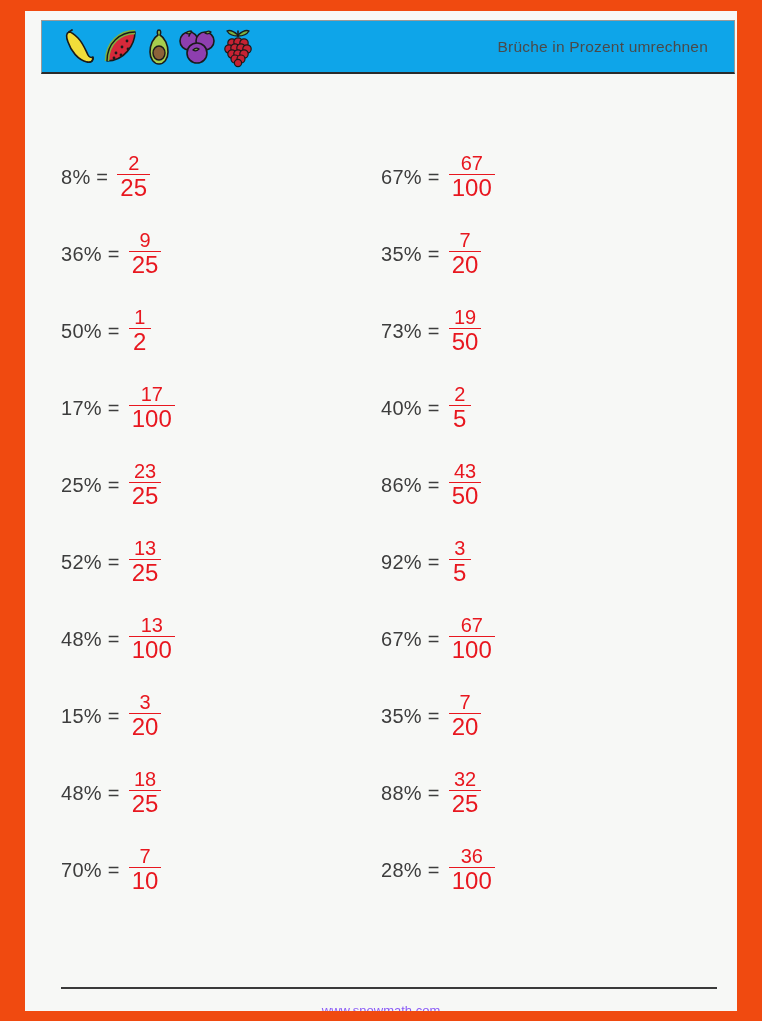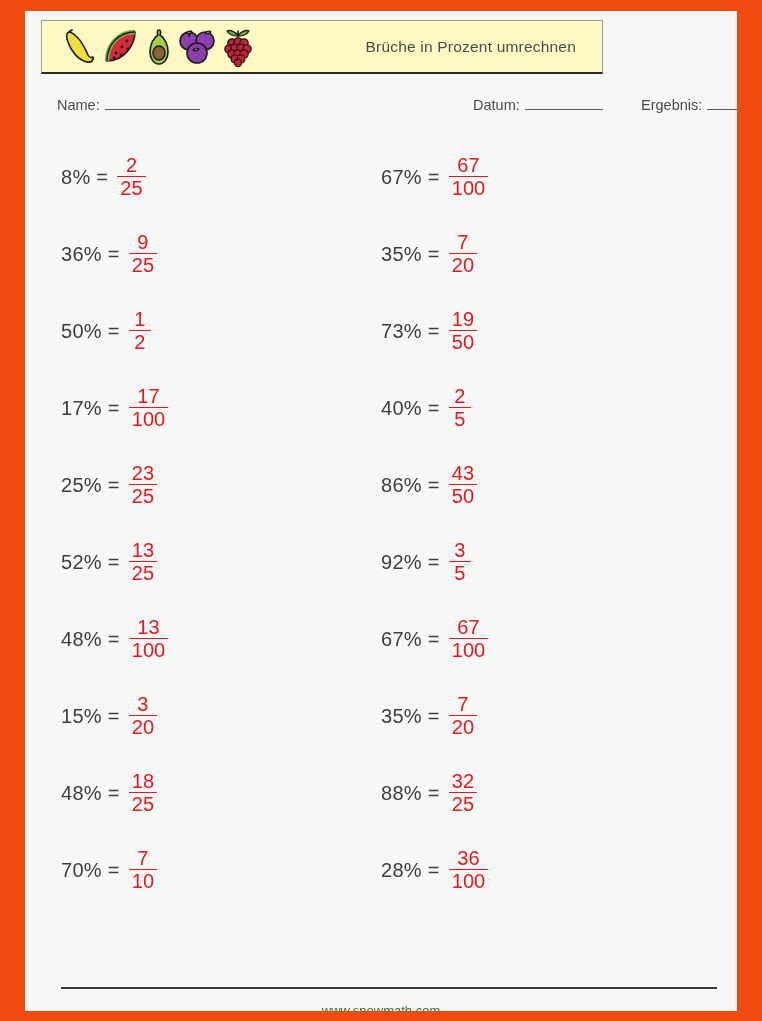--- a/index.html
+++ b/index.html
@@ -21,30 +21,30 @@
     height: 1000px;
     background: #F7F8F6;
     overflow: hidden;
   }
 
   
   .header-box {
     position: absolute;
     left: 16px;
     top: 9px;
-    width: 562px;
+    width: 694px;
     height: 54px;
     border-top: 1px solid #9a9a9a;
     border-left: 1px solid #9a9a9a;
     border-right: 1px solid #9a9a9a;
     border-bottom: 2px solid #2b2b2b;
     box-sizing: border-box;
     display: flex;
     align-items: center;
-    background: #fef9c3;
+    background: #0ea5e9;
   }
   .fruit-strip {
     display: flex;
     align-items: flex-end;
     gap: 4px;
     padding-left: 18px;
     height: 44px;
   }
   .fruit-strip svg { display: block; }
   .worksheet-title {
@@ -127,41 +127,41 @@
     font-size: 20px;
     padding: 0 3px 1px 3px;
   }
   .frac .bar {
     width: 100%;
     min-width: 22px;
     height: 1.6px;
     background: #E8171F;
   }
   .frac .den {
-    font-size: 20px;
+    font-size: 24px;
     padding: 1px 3px 0 3px;
   }
 
   
   .footer-rule {
     position: absolute;
     left: 36px;
     top: 976px;
     width: 656px;
     height: 1.6px;
     background: #3a3a3a;
   }
   .footer-text {
     position: absolute;
     left: 0;
     top: 992px;
     width: 712px;
     text-align: center;
     font-size: 13px;
-    color: #15803d;
+    color: #8b5cf6;
   }
 </style>
 </head>
 <body>
 
 <div class="page">
 
   <div class="header-box">
     <div class="fruit-strip">
 
@@ -216,34 +216,20 @@
           <circle cx="15" cy="32" r="4"></circle>
             <circle cx="21" cy="32" r="4"></circle>
           <circle cx="18" cy="36" r="3.6"></circle>
         </g>
       </svg>
 
     </div>
     <div class="worksheet-title">Brüche in Prozent umrechnen</div>
   </div>
 
-  <div class="info-row">
-    <div class="field field-name">
-      <span class="field-label">Name:</span>
-      <span class="blank blank-name"></span>
-    </div>
-    <div class="field field-date">
-      <span class="field-label">Datum:</span>
-      <span class="blank blank-date"></span>
-    </div>
-    <div class="field field-score">
-      <span class="field-label">Ergebnis:</span>
-      <span class="blank blank-score"></span>
-    </div>
-  </div>
 
   <div class="problems">
     <div class="prob-col col-left" id="col-left">
         <div class="problem">
           <span class="prob-lhs">8% =</span>
           <span class="frac">
             <span class="num">2</span>
             <span class="bar"></span>
             <span class="den">25</span>
           </span>

